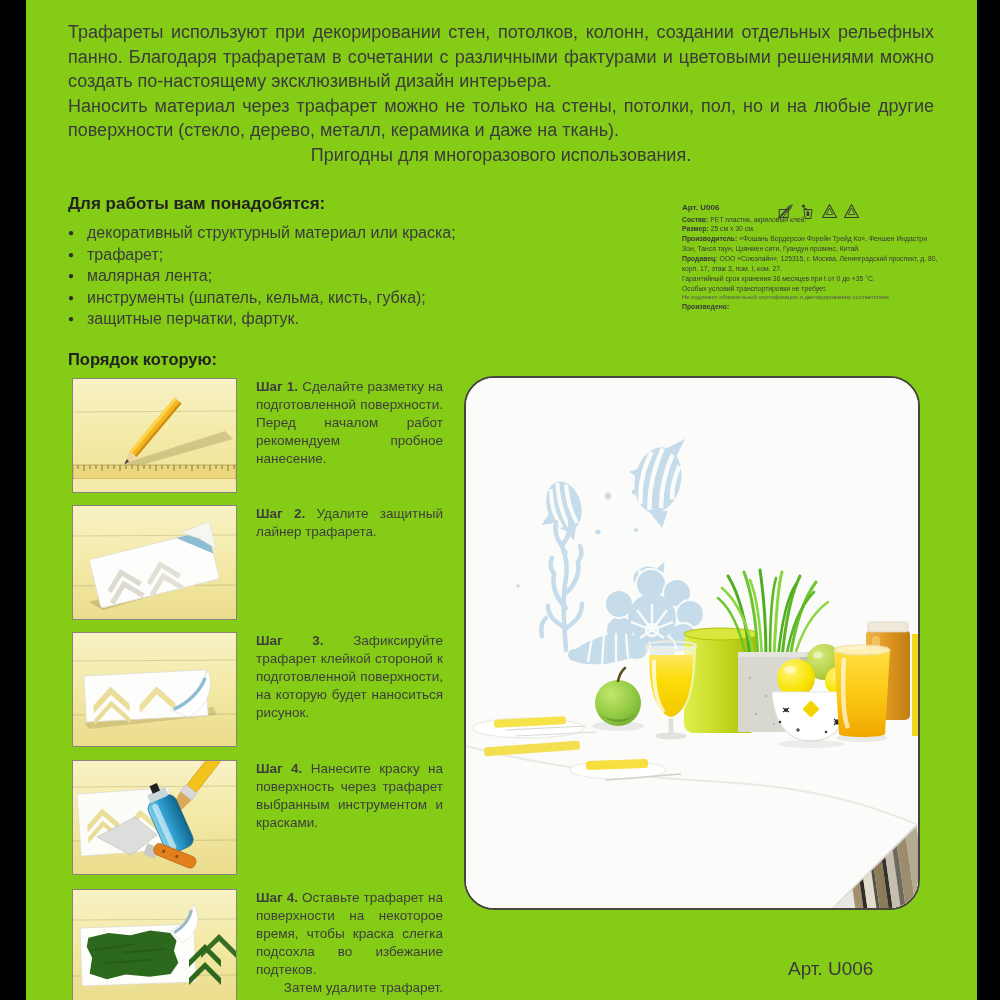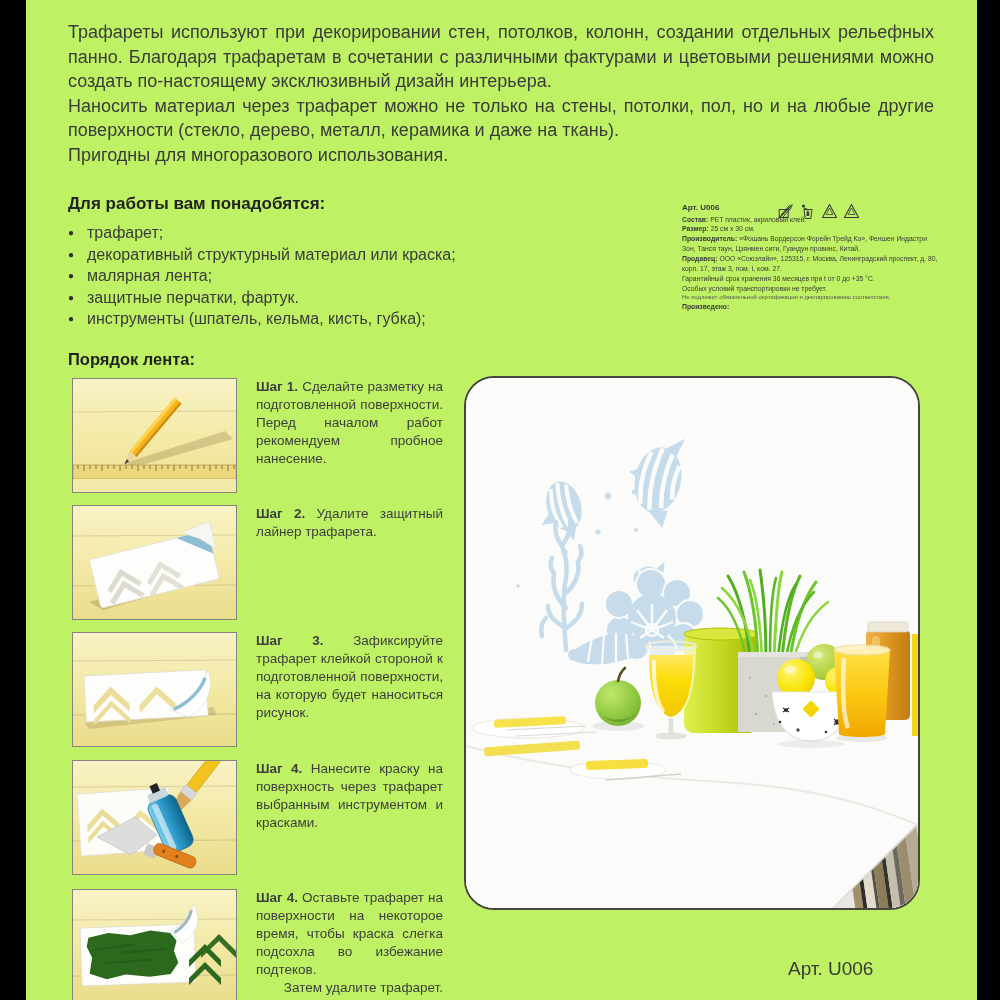--- a/index.html
+++ b/index.html
@@ -1,25 +1,25 @@
 <!DOCTYPE html>
 <html lang="ru"><head>
 <meta charset="utf-8">
 <style>
   html,body{margin:0;padding:0;background:#d8d8d6;}
-  .page{position:relative;width:1000px;height:1000px;background:#bef264;overflow:hidden;
+  .page{position:relative;width:1000px;height:1000px;background:#84cc16;overflow:hidden;
         font-family:"Liberation Sans", sans-serif;color:#3c3c3c;}
   .edge-bar{position:absolute;top:0;height:1000px;background:#000;}
   .edge-left{left:0;width:26px;}
   .edge-right{left:977px;width:23px;}
 
   .intro{position:absolute;left:68px;top:20px;width:866px;font-size:18px;line-height:24.5px;
          color:#3b3b3b;text-align:justify;}
   .intro p{margin:0;}
-  .intro p.last{text-align:left;}
+  .intro p.last{text-align:center;}
 
   .needs-title{position:absolute;left:68px;top:194px;font-size:17px;font-weight:bold;color:#222;}
   .needs-list{position:absolute;left:68px;top:222px;width:420px;margin:0;padding:0;list-style:none;
               font-size:16px;color:#3b3b3b;}
   .needs-list li{position:relative;padding-left:19px;line-height:21.5px;}
   .needs-list li::before{content:"\25CF";position:absolute;left:0;top:0;font-size:10px;line-height:21.5px;color:#2f2f2f;}
 
   .label-box{position:absolute;left:682px;top:202px;width:258px;font-size:6.8px;line-height:1.45;color:#3a3a3a;}
   .label-art{font-weight:bold;font-size:8px;margin-bottom:1px;}
   .label-row{margin:0;}
@@ -55,25 +55,25 @@
   <div class="edge-bar edge-right"></div>
 
   <div class="intro">
     <p>Трафареты используют при декорировании стен, потолков, колонн, создании отдельных рельефных панно. Благодаря трафаретам в сочетании с различными фактурами и цветовыми решениями можно создать по-настоящему эксклюзивный дизайн интерьера.</p>
     <p>Наносить материал через трафарет можно не только на стены, потолки, пол, но и на любые другие поверхности (стекло, дерево, металл, керамика и даже на ткань).</p>
     <p class="last">Пригодны для многоразового использования.</p>
   </div>
 
   <div class="needs-title">Для работы вам понадобятся:</div>
   <ul class="needs-list">
+    <li>декоративный структурный материал или краска;</li>
     <li>трафарет;</li>
-    <li>декоративный структурный материал или краска;</li>
     <li>малярная лента;</li>
+    <li>инструменты (шпатель, кельма, кисть, губка);</li>
     <li>защитные перчатки, фартук.</li>
-    <li>инструменты (шпатель, кельма, кисть, губка);</li>
   </ul>
 
   <div class="label-box">
     <div class="label-art">Арт. U006</div>
     <div class="label-icons">
       <svg width="17" height="17" viewBox="0 0 17 17">
         <rect x="2.2" y="6.5" width="9" height="8" fill="none" stroke="#3a3a3a" stroke-width="1"></rect>
         <path d="M4 12 L12.5 2.5 L14.5 4.5 L6 14" fill="none" stroke="#3a3a3a" stroke-width="1"></path>
         <line x1="1.5" y1="15.5" x2="15.5" y2="1.5" stroke="#3a3a3a" stroke-width="1.2"></line>
       </svg>
@@ -95,21 +95,21 @@
     <p class="label-row"><span class="k">Состав:</span><span> PET пластик, акриловый клей.</span></p>
     <p class="label-row"><span class="k">Размер:</span><span> 25 см х 30 см.</span></p>
     <p class="label-row"><span class="k">Производитель:</span><span> «Фошань Вордерсон Форейн Трейд Ко», Феншен Индастри Зон, Танся таун, Цзянмен сити, Гуандун провинс, Китай.</span></p>
     <p class="label-row"><span class="k">Продавец:</span><span> ООО «Союзлайн», 125315, г. Москва, Ленинградский проспект, д. 80, корп. 17, этаж 3, пом. I, ком. 27.</span></p>
     <p class="label-row"><span>Гарантийный срок хранения 36 месяцев при t от 0 до +35 °С.</span></p>
     <p class="label-row"><span>Особых условий транспортировки не требует.</span></p>
     <p class="label-row small"><span>Не подлежит обязательной сертификации и декларированию соответствия.</span></p>
     <p class="label-row bold"><span>Произведено:</span></p>
   </div>
 
-  <div class="steps-title">Порядок лента:</div>
+  <div class="steps-title">Порядок которую:</div>
 
   <div class="thumb t1">
     <svg width="163" height="113" viewBox="0 0 163 113">
       <defs>
           <linearGradient id="t1bg" x1="0" y1="0" x2="0" y2="1">
         <stop offset="0" stop-color="#f8f2c6"></stop>
             <stop offset=".5" stop-color="#f4eaa8"></stop>
             <stop offset="1" stop-color="#eee094"></stop>
           </linearGradient>
         </defs>

